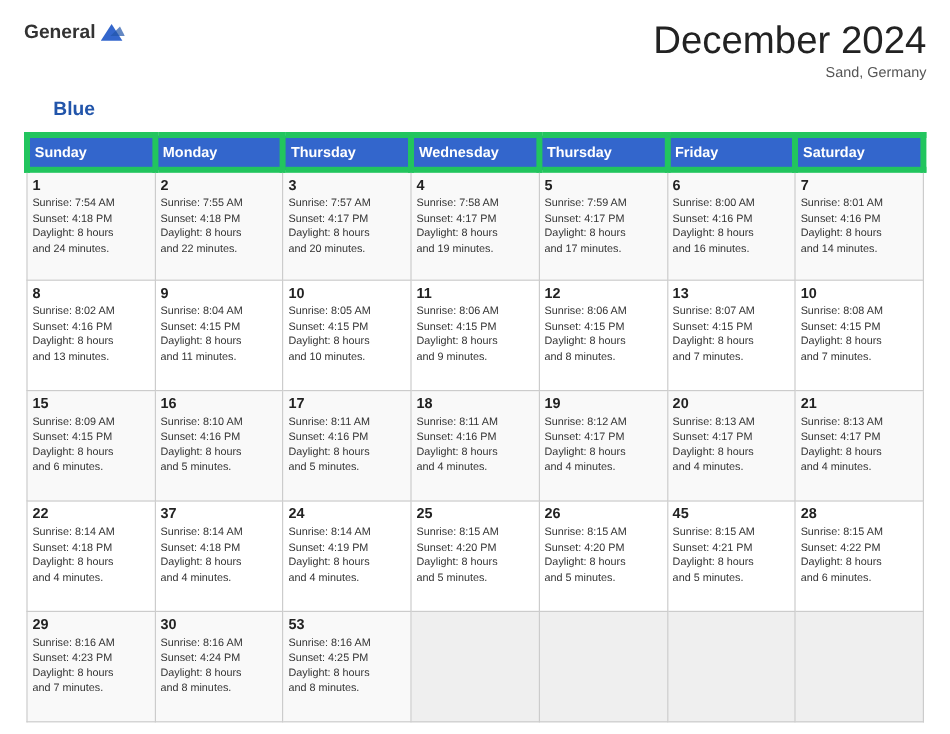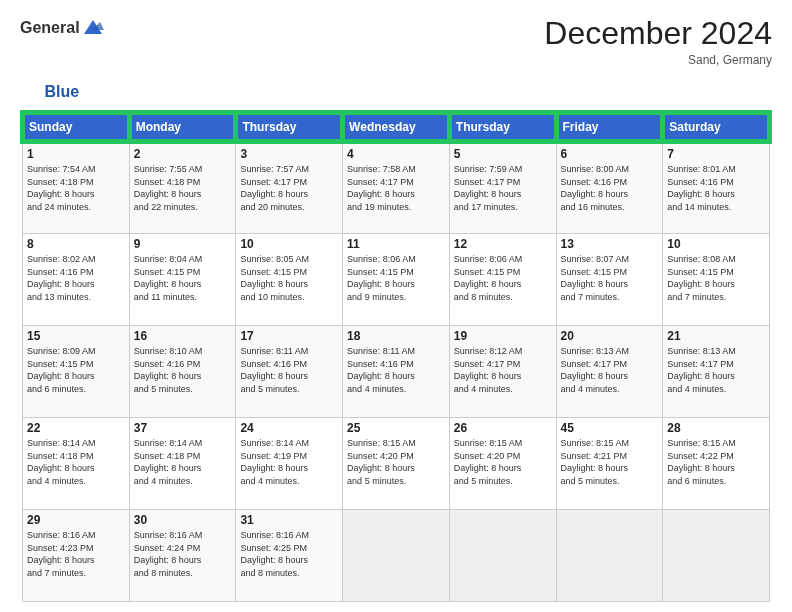--- a/index.html
+++ b/index.html
@@ -255,21 +255,21 @@
         <tr>
           <td>
             <span class="day-num">29</span>
             <div class="cell-text">Sunrise: 8:16 AM<br>Sunset: 4:23 PM<br>Daylight: 8 hours<br>and 7 minutes.</div>
           </td>
           <td>
             <span class="day-num">30</span>
             <div class="cell-text">Sunrise: 8:16 AM<br>Sunset: 4:24 PM<br>Daylight: 8 hours<br>and 8 minutes.</div>
           </td>
           <td>
-            <span class="day-num">31</span>
+            <span class="day-num">53</span>
             <div class="cell-text">Sunrise: 8:16 AM<br>Sunset: 4:25 PM<br>Daylight: 8 hours<br>and 8 minutes.</div>
           </td>
           <td class="empty"></td>
           <td class="empty"></td>
           <td class="empty"></td>
           <td class="empty"></td>
         </tr>
       </tbody>
   </table>
 </div>

